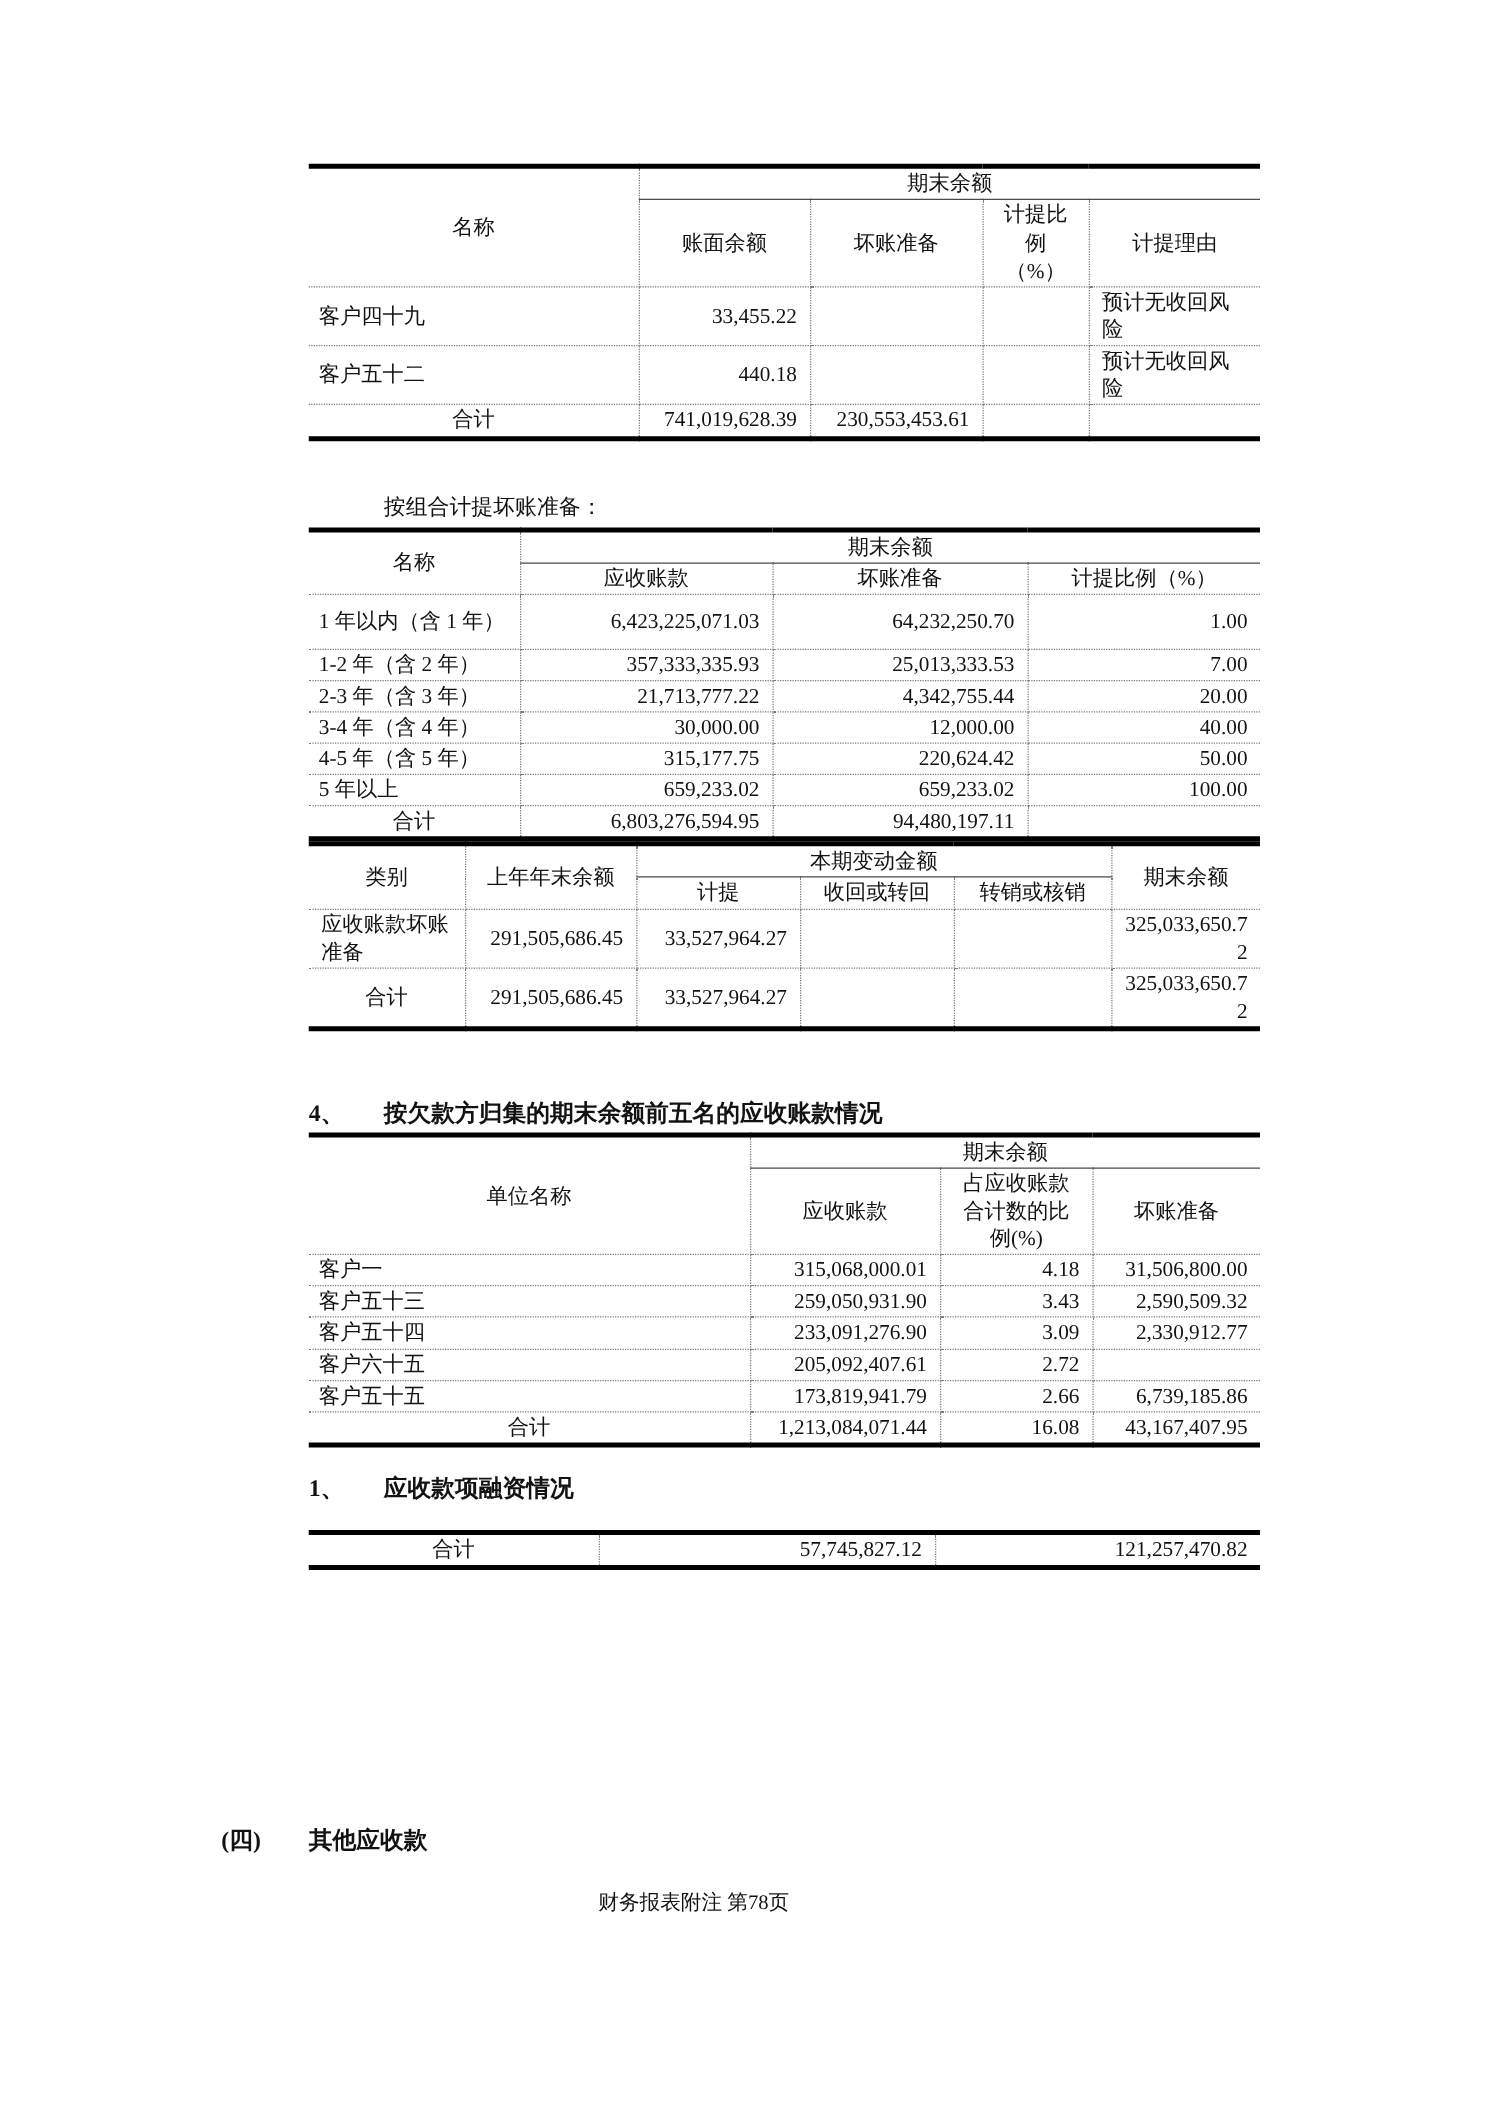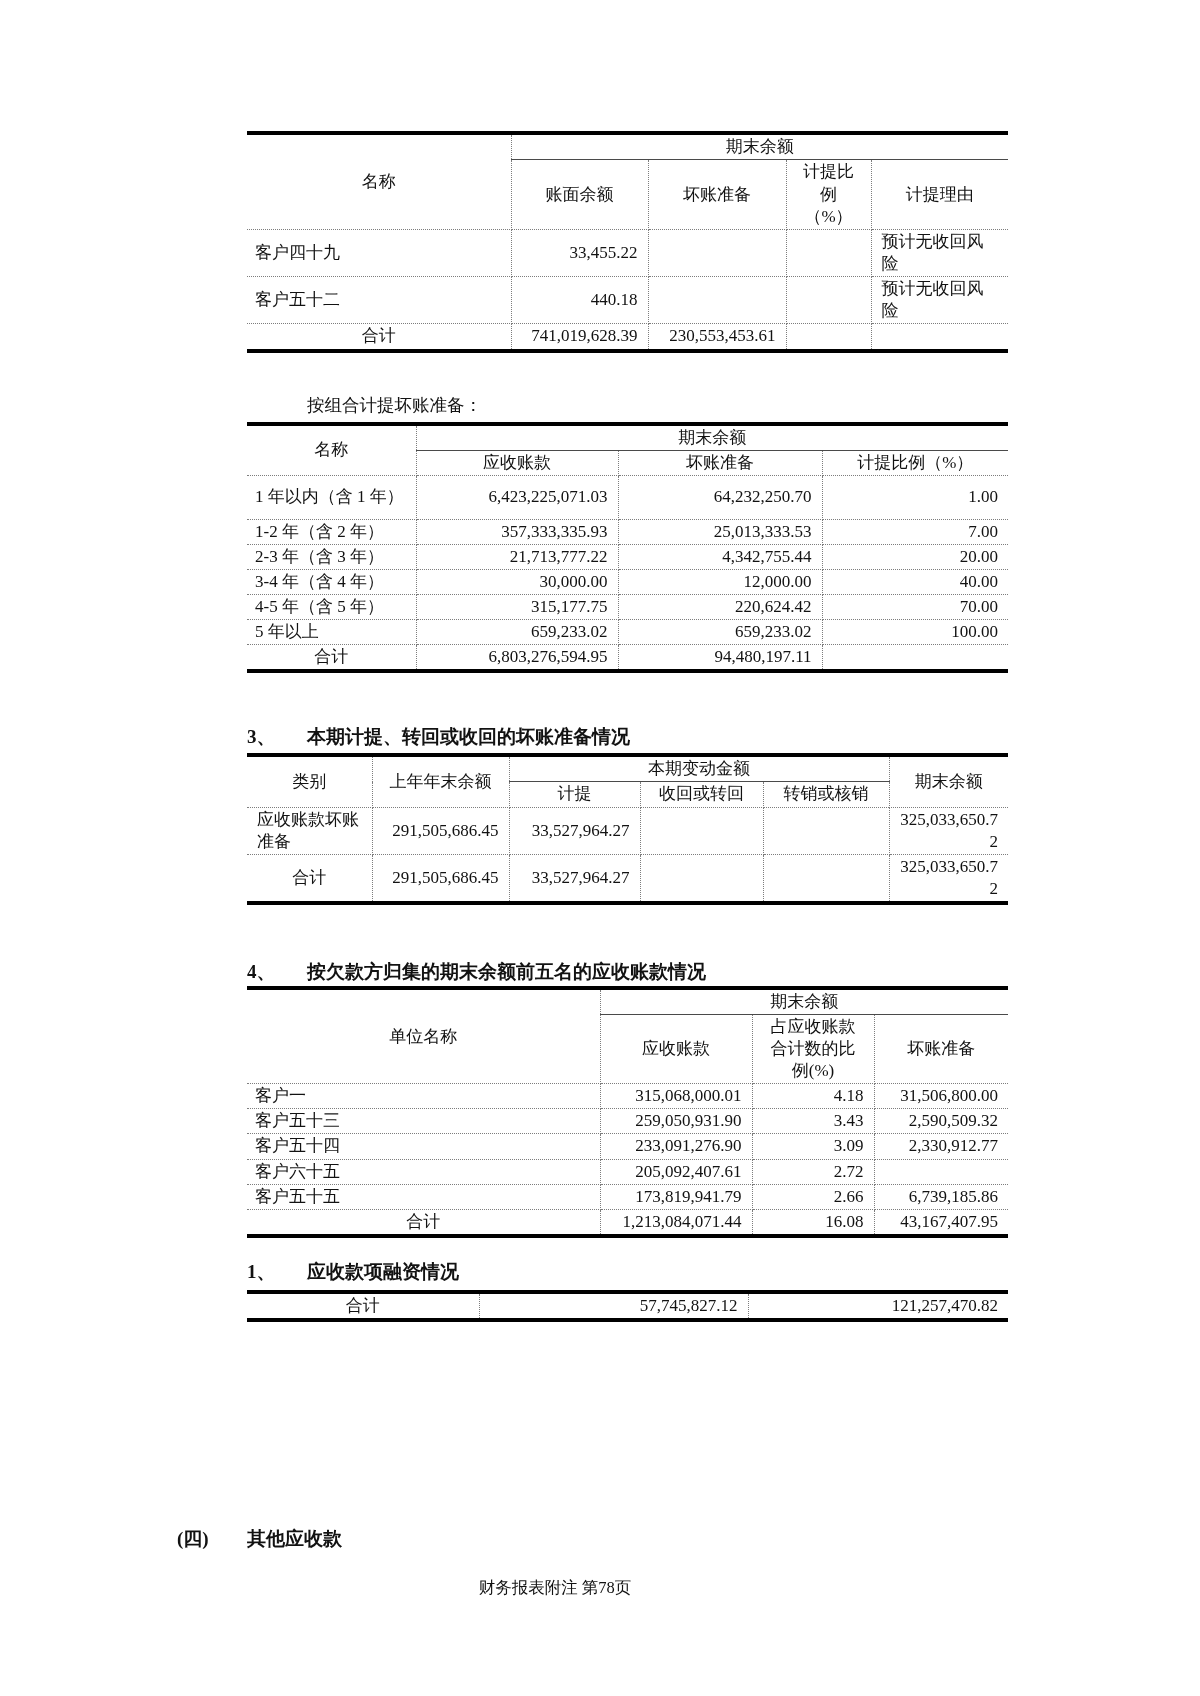--- a/index.html
+++ b/index.html
@@ -37,21 +37,21 @@
   #t2 tr.grp{height:22px;} #t2 tr.sub{height:23px;}
   #t2 tr.d0{height:44px;}  #t2 tr.d{height:22px;} #t2 tr.total{height:23px;}
 
   .h2{font-weight:bold;font-size:19px;margin:0;line-height:24px;}
   .h2 .num{display:inline-block;width:60px;}
   .secmain{margin-left:-70px;}
   .secmain .num{display:inline-block;width:70px;}
   .mt-s3{margin-top:52px;margin-bottom:4px;}
   .mt-s4{margin-top:55px;margin-bottom:2px;}
   .mt-sc{margin-top:48px;}
-  .mt-s1{margin-top:22px;margin-bottom:6px;}
+  .mt-s1{margin-top:22px;margin-bottom:20px;}
   .mt-sd{margin-top:205px;}
 
   #t3 tr.grp{height:20px;} #t3 tr.sub{height:23px;}
   #t3 tr.d0{height:44px;}  #t3 tr.total{height:22px;}
 
   #t4 tr.grp{height:22px;} #t4 tr.sub{height:58px;}
   #t4 tr.d{height:22px;}   #t4 tr.total{height:22px;}
 
   #t5 tr{height:22px;}
 
@@ -145,38 +145,37 @@
     <tr class="d">
       <td class="l">3-4 年（含 4 年）</td>
       <td class="n">30,000.00</td>
       <td class="n">12,000.00</td>
       <td class="n">40.00</td>
     </tr>
     <tr class="d">
       <td class="l">4-5 年（含 5 年）</td>
       <td class="n">315,177.75</td>
       <td class="n">220,624.42</td>
-      <td class="n">70.00</td>
+      <td class="n">50.00</td>
     </tr>
     <tr class="d">
       <td class="l">5 年以上</td>
       <td class="n">659,233.02</td>
       <td class="n">659,233.02</td>
       <td class="n">100.00</td>
     </tr>
     <tr class="total">
       <td class="c">合计</td>
       <td class="n">6,803,276,594.95</td>
       <td class="n">94,480,197.11</td>
       <td class="n"></td>
     </tr>
   </tbody>
     </table>
 
-  <p class="h2 mt-s3"><span class="num">3、</span><span>本期计提、转回或收回的坏账准备情况</span></p>
 
   <table id="t3">
     <colgroup>
       <col style="width:125px">
         <col style="width:137px">
         <col style="width:131px">
         <col style="width:123px">
         <col style="width:126px">
         <col style="width:119px">
     </colgroup>

